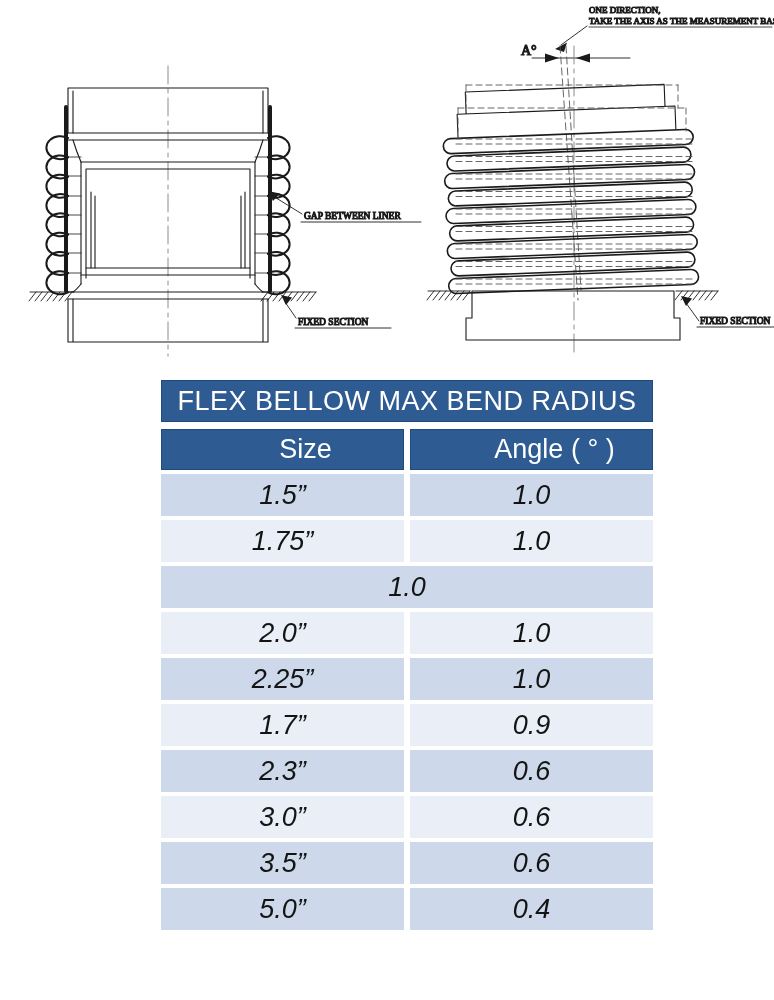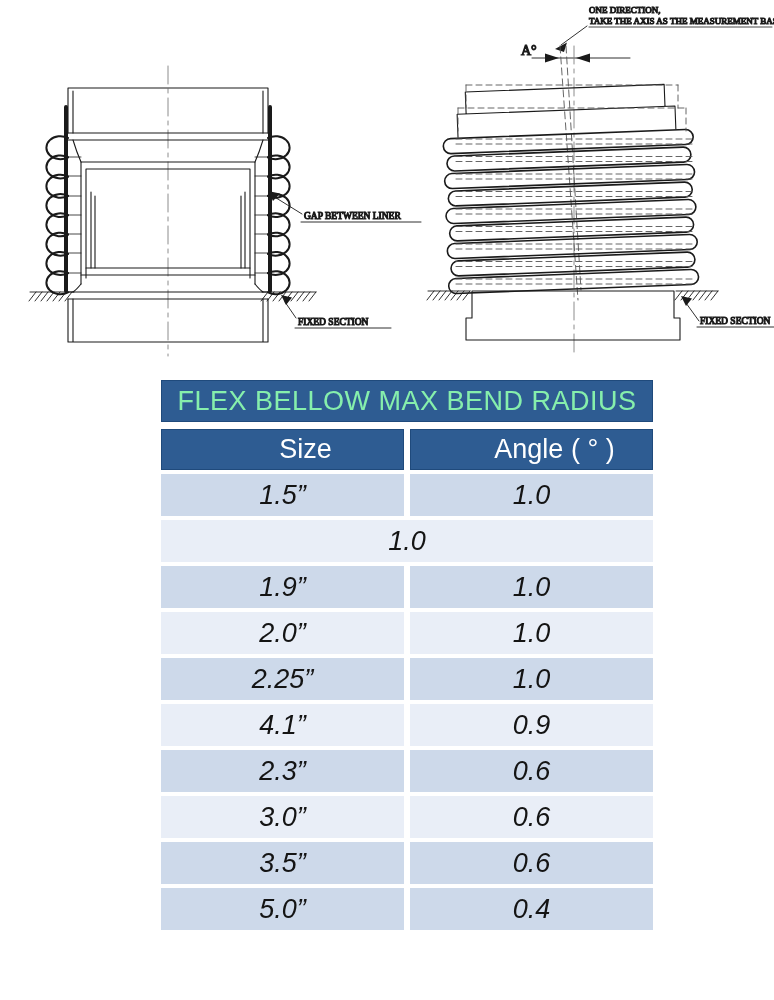--- a/index.html
+++ b/index.html
@@ -4,21 +4,21 @@
 <style>
   html,body{margin:0;padding:0;background:#ffffff;}
   body{width:774px;height:1000px;font-family:"Liberation Sans",sans-serif;position:relative;overflow:hidden;}
   .drawing-area{width:774px;height:362px;display:block;}
   .drawing-label{font-family:"Liberation Serif",serif;font-size:9.5px;fill:#111;}
   .note-label{font-family:"Liberation Serif",serif;font-size:9px;fill:#111;}
   .angle-label{font-family:"Liberation Serif",serif;font-size:14px;fill:#111;}
 
   .spec-table{margin:18px 0 0 161px;width:492px;}
   .title-bar{height:42px;background:#2e5c92;border:1px solid #1f4a7c;box-sizing:border-box;
-    display:flex;align-items:center;justify-content:center;color:#86efac;font-size:27px;letter-spacing:.5px;}
+    display:flex;align-items:center;justify-content:center;color:#ffffff;font-size:27px;letter-spacing:.5px;}
   .header-row{display:flex;gap:6px;margin-top:7px;}
   .header-cell{flex:1;height:41px;background:#2e5c92;border:1px solid #1f4a7c;box-sizing:border-box;
     display:flex;align-items:center;justify-content:center;color:#ffffff;font-size:27px;padding-left:46px;}
   .t-row{display:flex;gap:6px;margin-top:4px;font-style:italic;}
   .t-cell{flex:1;height:42px;display:flex;align-items:center;justify-content:center;font-size:27px;color:#141414;}
   .t-row.dark .t-cell{background:#cdd9ea;}
   .t-row.light .t-cell{background:#e9eef7;}
 </style>
 </head>
 <body>
@@ -137,36 +137,36 @@
   <div class="header-row">
     <div class="header-cell">Size</div>
     <div class="header-cell">Angle ( ° )</div>
   </div>
 
   <div class="t-row dark">
     <div class="t-cell">1.5”</div>
     <div class="t-cell">1.0</div>
   </div>
   <div class="t-row light">
+    <div class="t-cell">1.75”</div>
     <div class="t-cell">1.0</div>
   </div>
   <div class="t-row dark">
-    <div class="t-cell">1.9”</div>
     <div class="t-cell">1.0</div>
   </div>
   <div class="t-row light">
     <div class="t-cell">2.0”</div>
     <div class="t-cell">1.0</div>
   </div>
   <div class="t-row dark">
     <div class="t-cell">2.25”</div>
     <div class="t-cell">1.0</div>
   </div>
   <div class="t-row light">
-    <div class="t-cell">4.1”</div>
+    <div class="t-cell">1.7”</div>
     <div class="t-cell">0.9</div>
   </div>
   <div class="t-row dark">
     <div class="t-cell">2.3”</div>
     <div class="t-cell">0.6</div>
   </div>
   <div class="t-row light">
     <div class="t-cell">3.0”</div>
     <div class="t-cell">0.6</div>
   </div>

